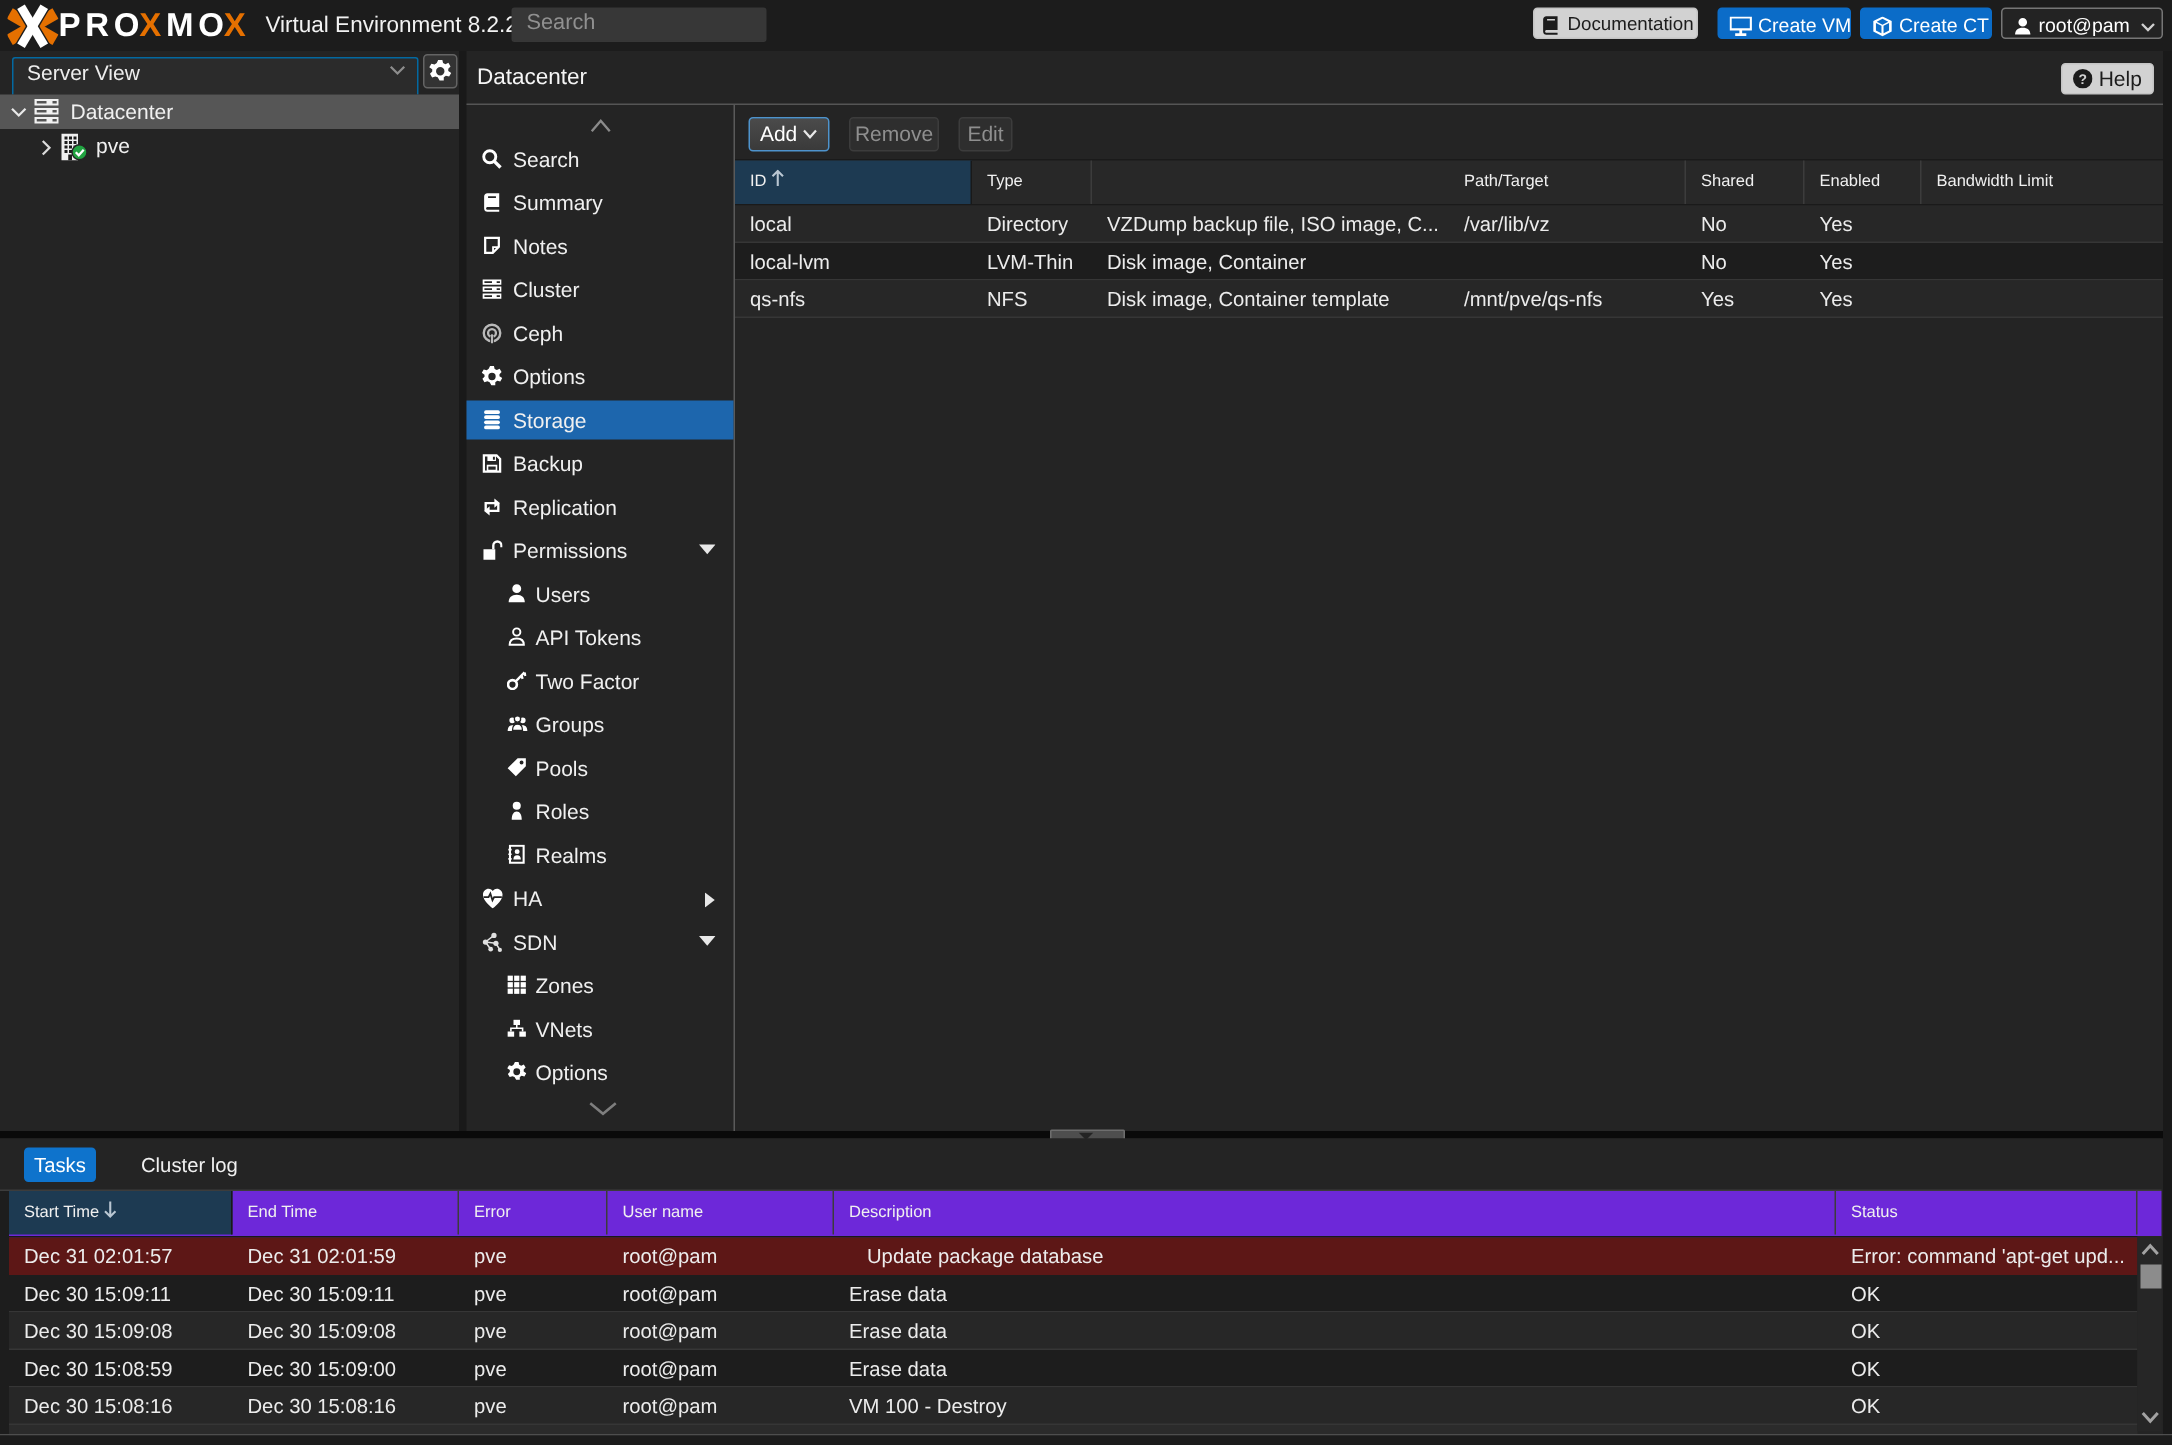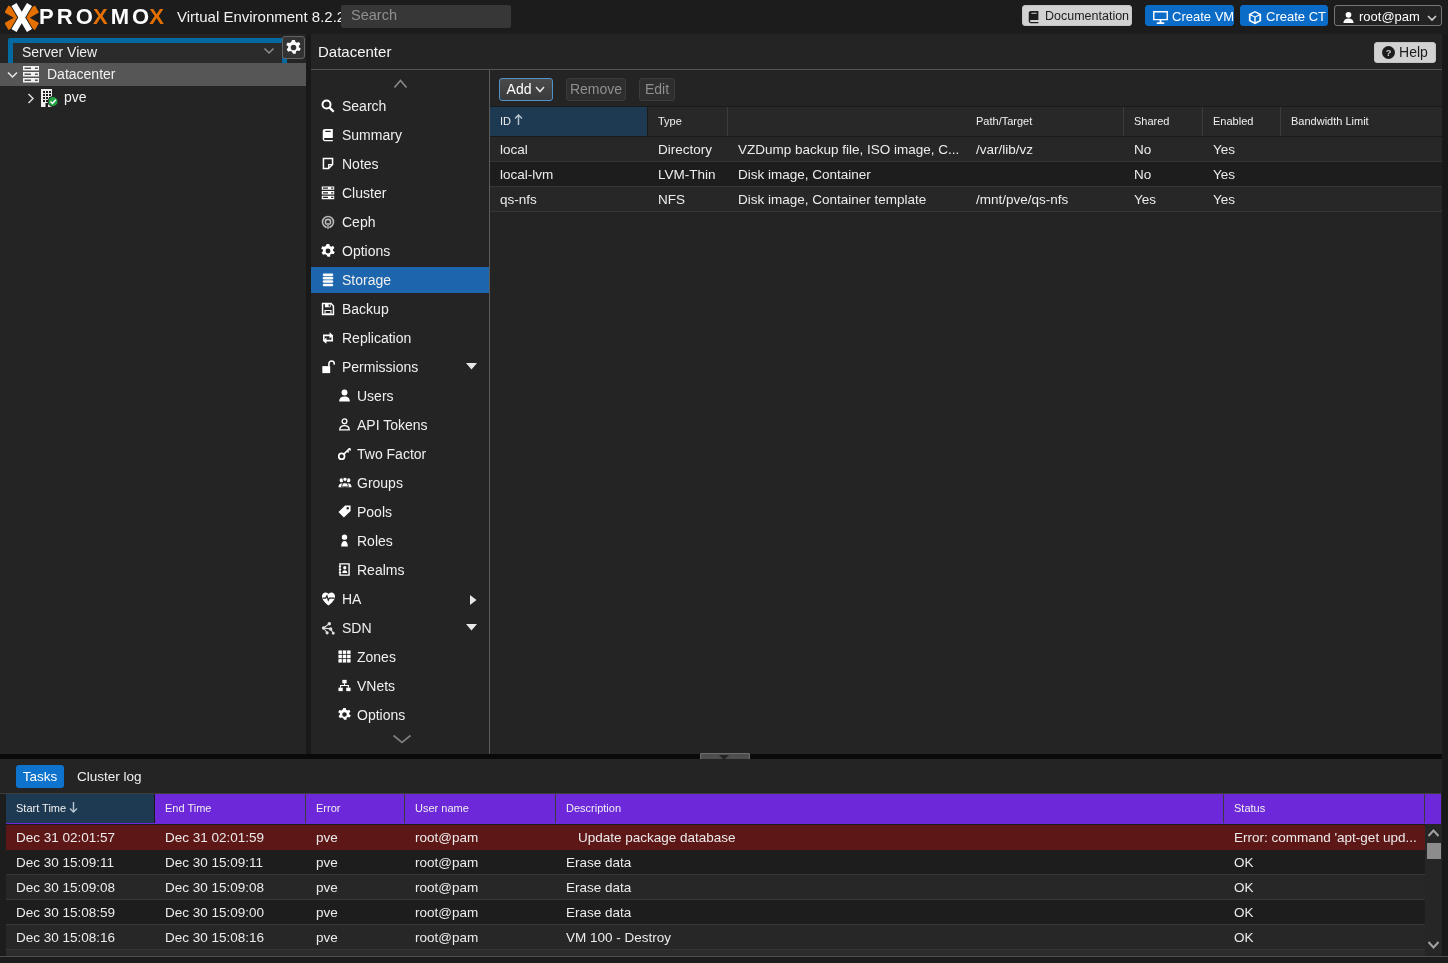--- a/index.html
+++ b/index.html
@@ -14,21 +14,21 @@
 #subt{left:177px;top:8px;font-size:15px;color:#f2f2f2;}
 #hsearch{left:341px;top:5px;width:159px;height:20px;background:#373737;border:1px solid #373737;border-radius:2px;color:#909090;font-size:14.5px;padding:1px 0 0 9px;}
 .hbtn{height:21px;border-radius:3px;font-size:13px;line-height:21px;padding:0 7px;top:5px;white-space:nowrap;box-sizing:border-box;}
 .hbtn .ic{margin-right:4px;}
 #bdoc{left:1022px;width:110px;padding:0 4px;font-size:12.5px;background:#d2d2d2;border:1px solid #c4c4c4;color:#1c1c1c;}
 #bvm{left:1145px;width:89px;background:#0b6cc8;border:1px solid #0b6cc8;color:#fff;}
 #bct{left:1240px;width:88px;background:#0b6cc8;border:1px solid #0b6cc8;color:#fff;}
 #broot{left:1334px;width:108px;background:#232323;border:1px solid #767676;color:#fff;}
 
 #lpanel{left:0;top:34px;width:306px;height:721px;background:#242424;}
-#combo{left:8px;top:4px;width:260px;height:19px;background:#2b2b2b;border:5px solid #0369a1;border-radius:2px;font-size:14px;color:#ededed;padding:1px 0 12px 9px;}
+#combo{left:8px;top:4px;width:260px;height:19px;background:#2b2b2b;border:1px solid #0369a1;border-radius:2px;font-size:14px;color:#ededed;padding:1px 0 12px 9px;}
 #combo .cv{position:absolute;right:7px;top:3px;}
 #gearbtn{left:282px;top:2px;width:21px;height:21px;background:#333333;border:1px solid #646464;border-radius:3px;text-align:center;}
 #tree{left:0;top:29px;width:306px;height:692px;background:#242424;}
 .trow{position:absolute;left:0;width:306px;height:23px;line-height:23px;font-size:14px;color:#f0f0f0;}
 #trow1{top:0;background:#565656;}
 #trow2{top:23px;}
 
 #vsplit{left:306px;top:34px;width:5px;height:721px;background:#191919;}
 #hsplit{left:0;top:754px;width:1448px;height:5px;background:#0a0a0a;}
 #hhandle{left:700px;top:753px;width:48px;height:7px;background:#4e4e4e;border:1px solid #6e6e6e;border-radius:1px;}
@@ -56,21 +56,21 @@
 .hcell{position:absolute;top:0;height:29px;line-height:29px;font-size:11px;color:#f0f0f0;border-right:1px solid #3c3c3c;padding-left:10px;box-sizing:border-box;}
 .hcell.sorted{background:#1d3a52;border-right:1px solid #191919;}
 .grow{position:absolute;height:25px;line-height:25px;font-size:13.5px;color:#ececec;}
 .grow .c{position:absolute;top:0;padding-left:10px;white-space:nowrap;overflow:hidden;box-sizing:border-box;}
 .rowA{background:#272727;border-bottom:1px solid #363636;box-sizing:border-box;}
 .rowB{background:#1d1d1d;border-bottom:1px solid #363636;box-sizing:border-box;}
 
 #bpanel{left:0;top:759px;width:1448px;height:204px;background:#242424;}
 #tabbar{left:0;top:0;width:1441px;height:34px;background:#242424;border-bottom:1px solid #3c3c3c;}
 #tabtasks{position:absolute;left:16px;top:6px;width:48px;height:23px;background:#0e73cc;border-radius:3px;color:#fff;font-size:13.5px;line-height:23px;text-align:center;}
-#tabclog{position:absolute;left:77px;top:6px;font-size:13.5px;color:#f0f0f0;line-height:23px;top:6px;}
+#tabclog{position:absolute;left:94px;top:6px;font-size:13.5px;color:#f0f0f0;line-height:23px;top:6px;}
 #bhead{left:6px;top:35px;width:1435px;height:30px;background:#6d28d9;border-bottom:1px solid #1a1a1a;}
 .brow{position:absolute;left:6px;width:1419px;height:25px;line-height:25px;font-size:13.5px;color:#ececec;}
 .rowR{background:#5d1716;}
 #bscroll{left:1425px;top:65px;width:16px;height:130px;background:#242424;}
 #bsTrack{position:absolute;left:0;top:0;width:16px;height:130px;background:#262626;}
 #bsThumb{position:absolute;left:2px;top:19px;width:14px;height:16px;background:#8c8c8c;}
 #bhscroll{left:6px;top:191px;width:1419px;height:6px;background:#2b2b2b;}
 </style>
 </head>
 <body>

